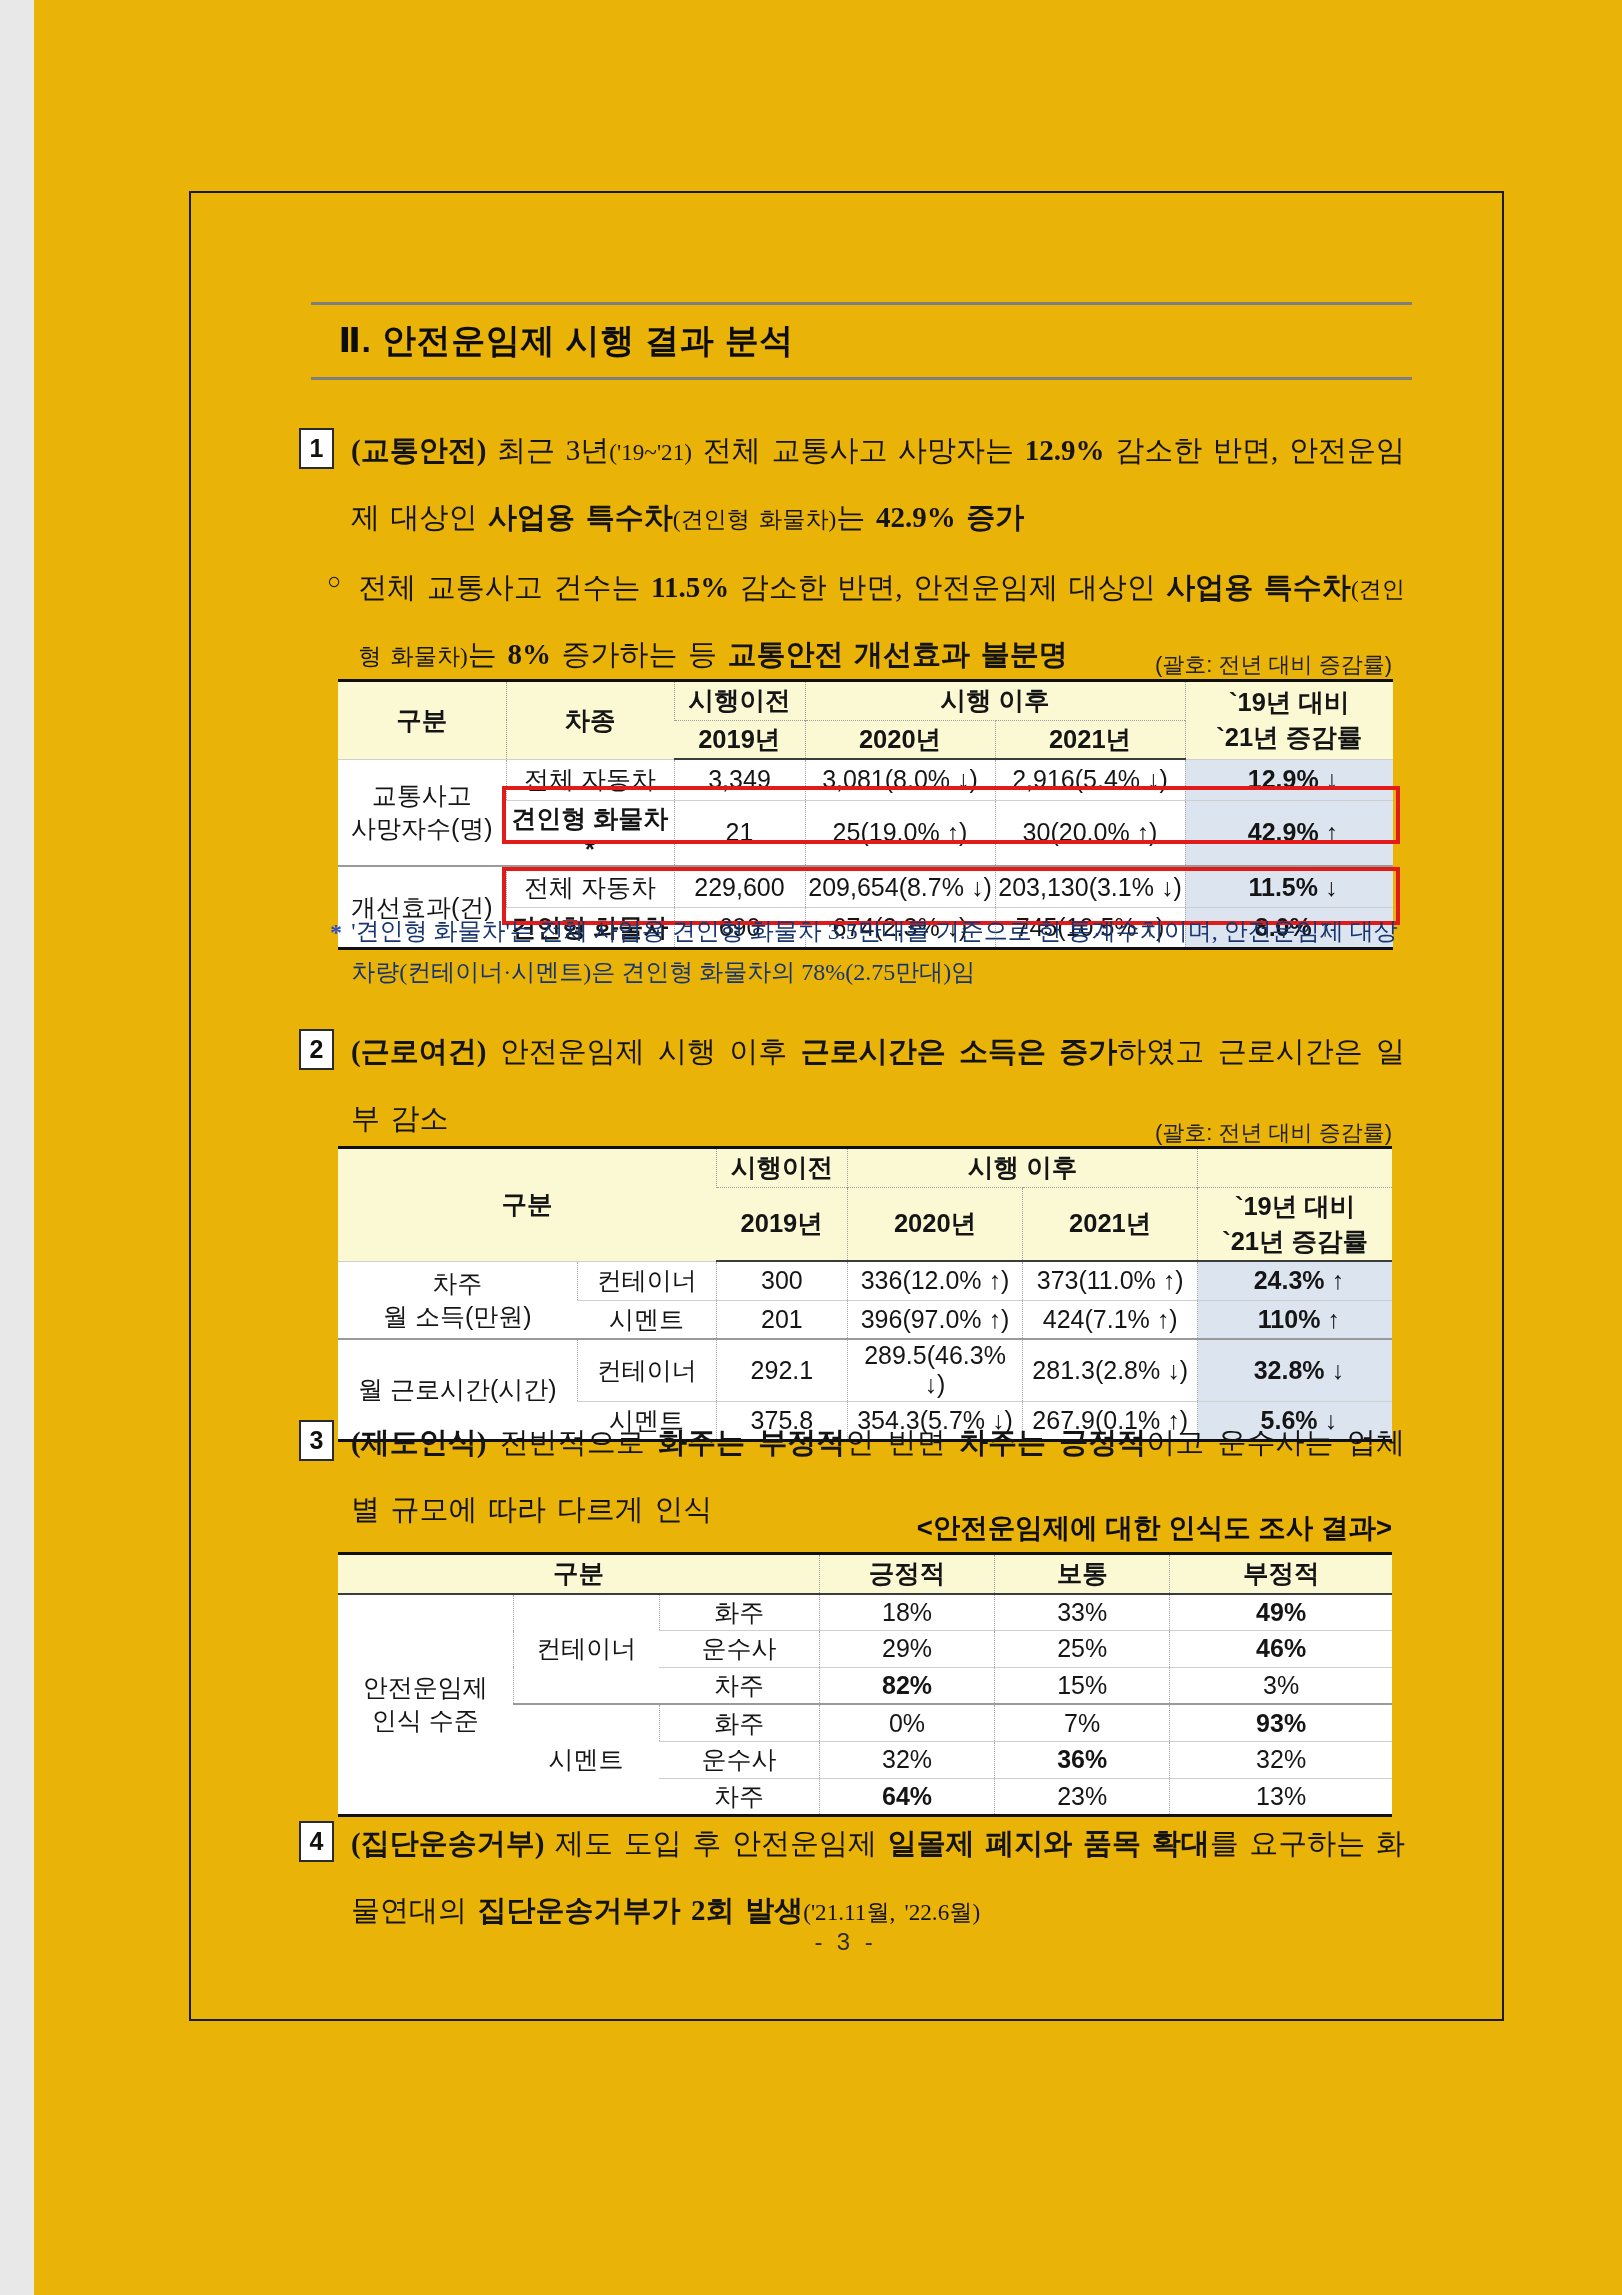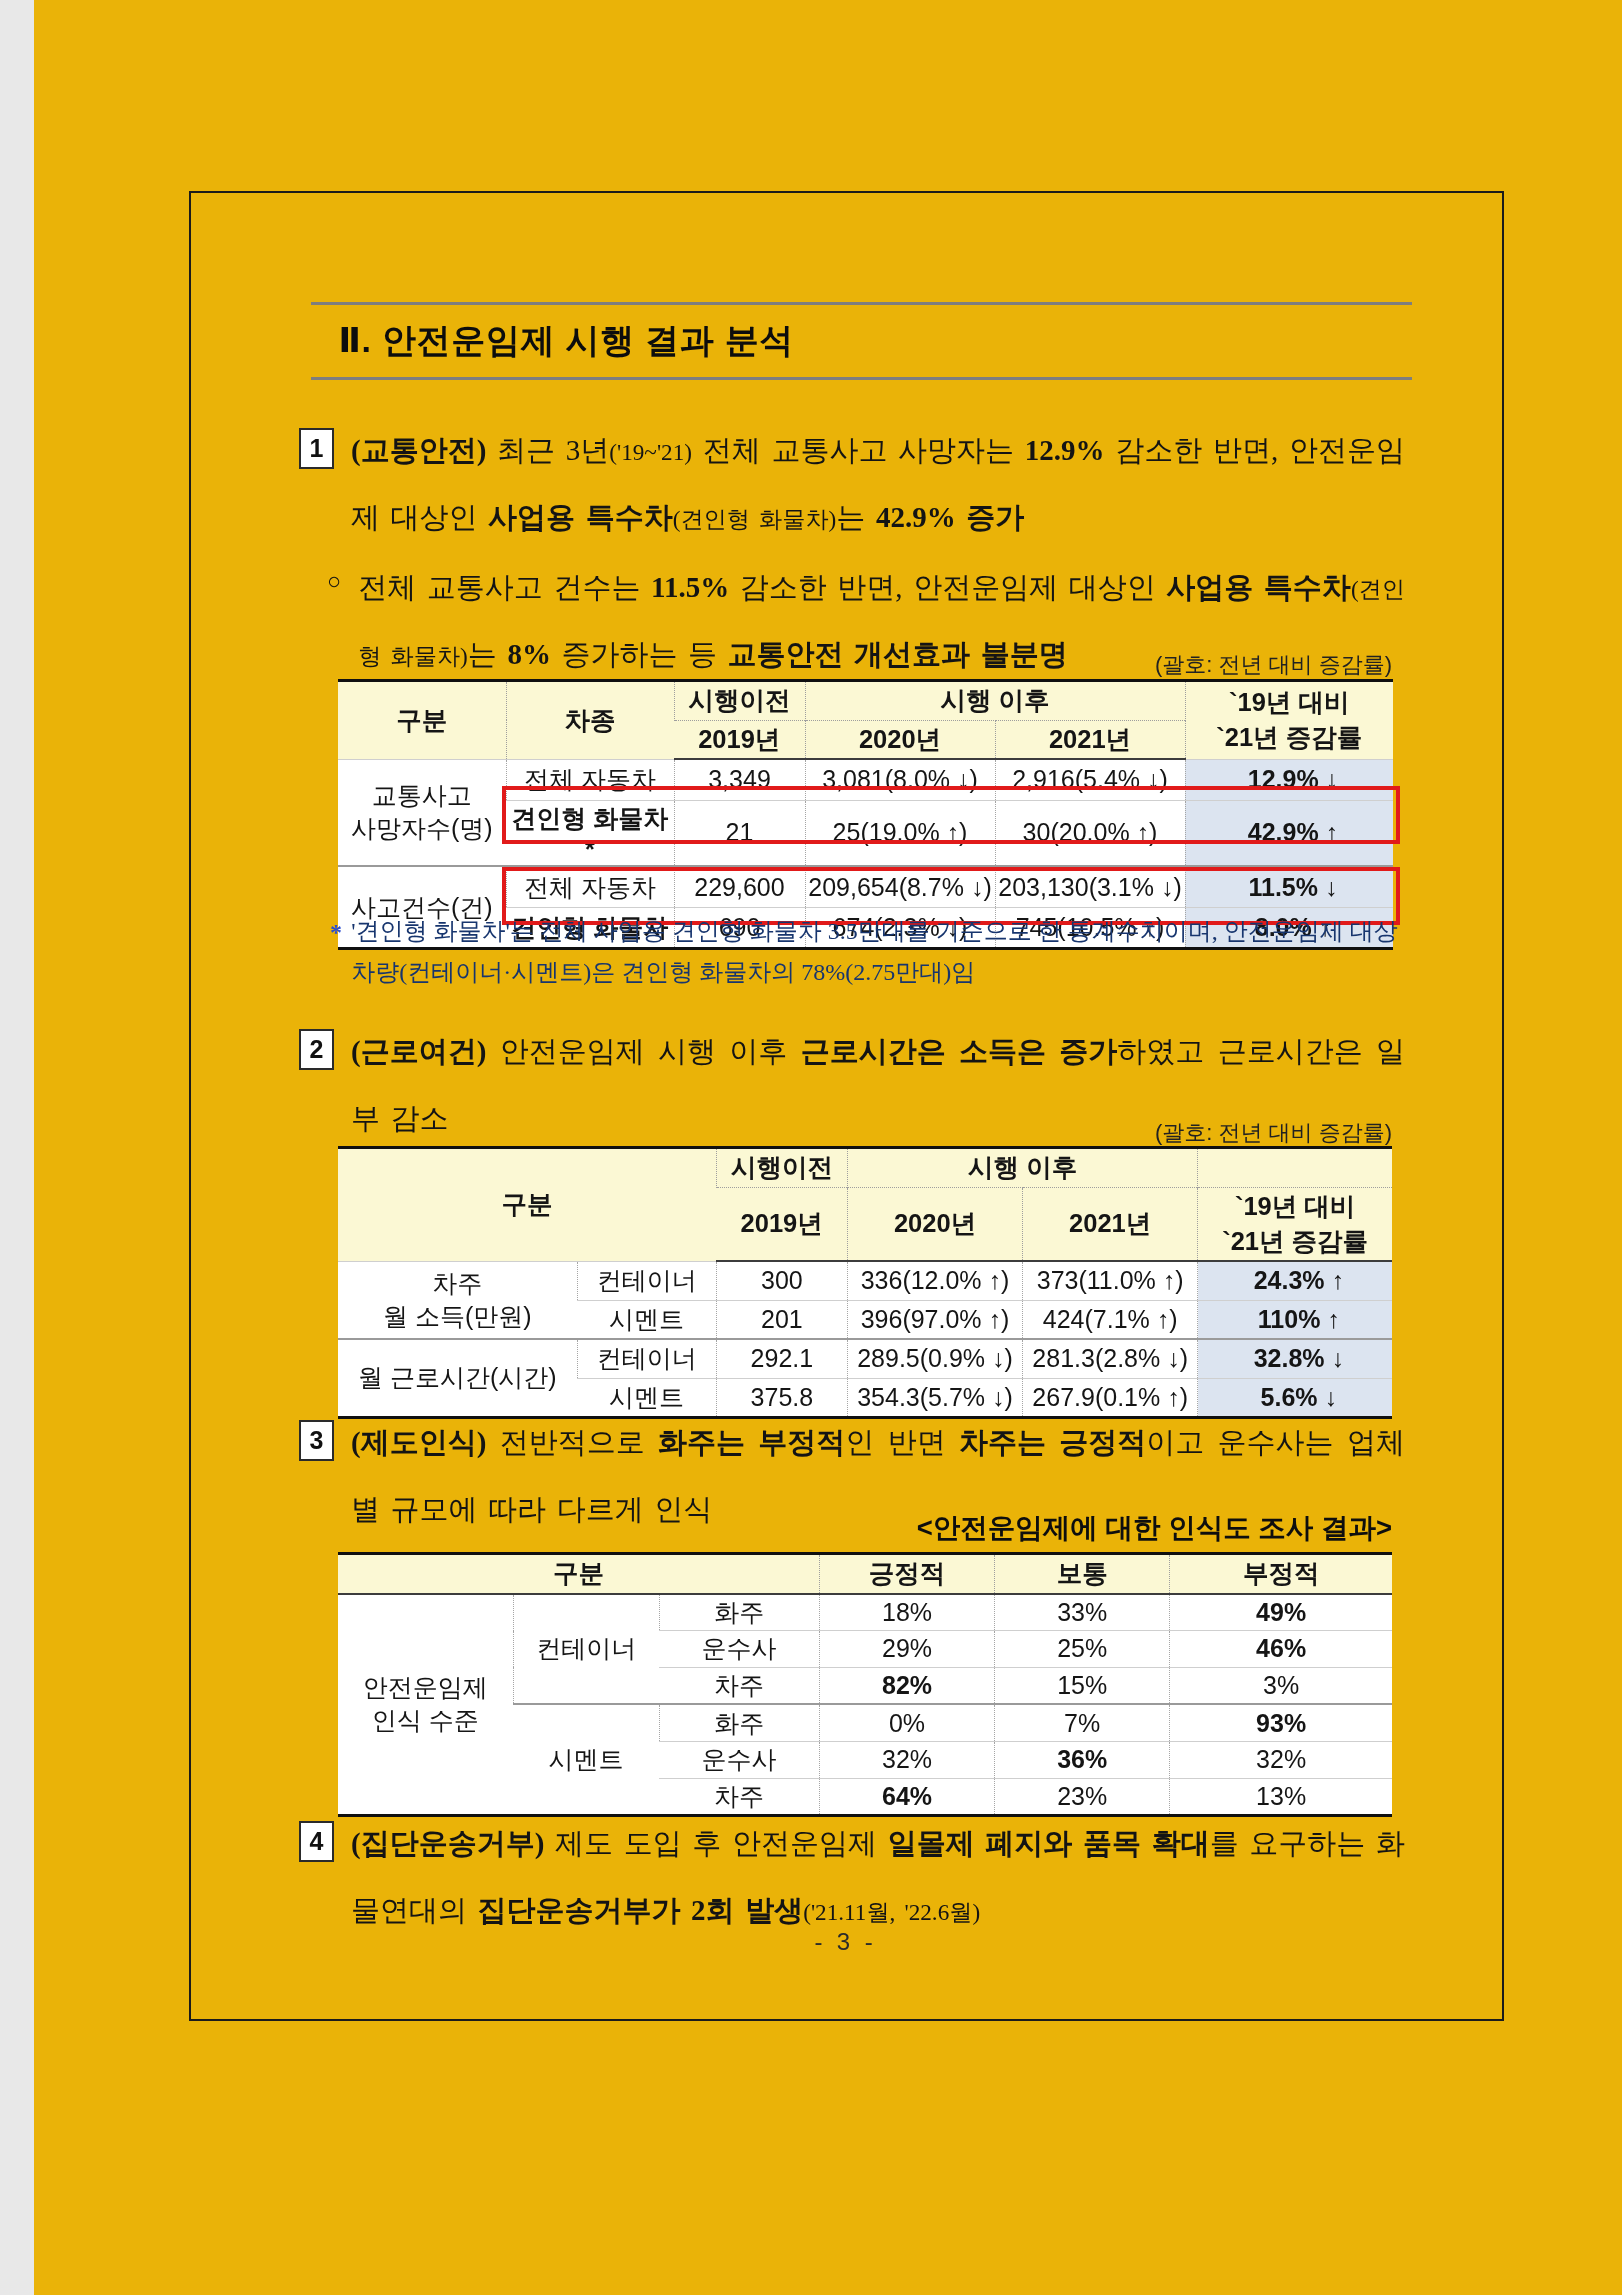--- a/index.html
+++ b/index.html
@@ -105,21 +105,21 @@
           <td class="rate">12.9% ↓</td>
         </tr>
         <tr>
           <td class="bd">견인형 화물차*</td>
           <td>21</td>
           <td>25(19.0% ↑)</td>
           <td>30(20.0% ↑)</td>
           <td class="rate">42.9% ↑</td>
         </tr>
         <tr class="sep">
-          <td rowspan="2">사고건수(건)</td>
+          <td rowspan="2">개선효과(건)</td>
           <td>전체 자동차</td>
           <td>229,600</td>
           <td>209,654(8.7% ↓)</td>
           <td>203,130(3.1% ↓)</td>
           <td class="rate">11.5% ↓</td>
         </tr>
         <tr>
           <td class="bd">견인형 화물차</td>
           <td>690</td>
           <td>674(2.3% ↓)</td>
@@ -183,21 +183,21 @@
           <td>시멘트</td>
           <td>201</td>
           <td>396(97.0% ↑)</td>
           <td>424(7.1% ↑)</td>
           <td class="rate">110% ↑</td>
         </tr>
         <tr class="sep">
           <td rowspan="2">월 근로시간(시간)</td>
           <td>컨테이너</td>
           <td>292.1</td>
-          <td>289.5(0.9% ↓)</td>
+          <td>289.5(46.3% ↓)</td>
           <td>281.3(2.8% ↓)</td>
           <td class="rate">32.8% ↓</td>
         </tr>
         <tr>
           <td>시멘트</td>
           <td>375.8</td>
           <td>354.3(5.7% ↓)</td>
           <td>267.9(0.1% ↑)</td>
           <td class="rate">5.6% ↓</td>
         </tr>

